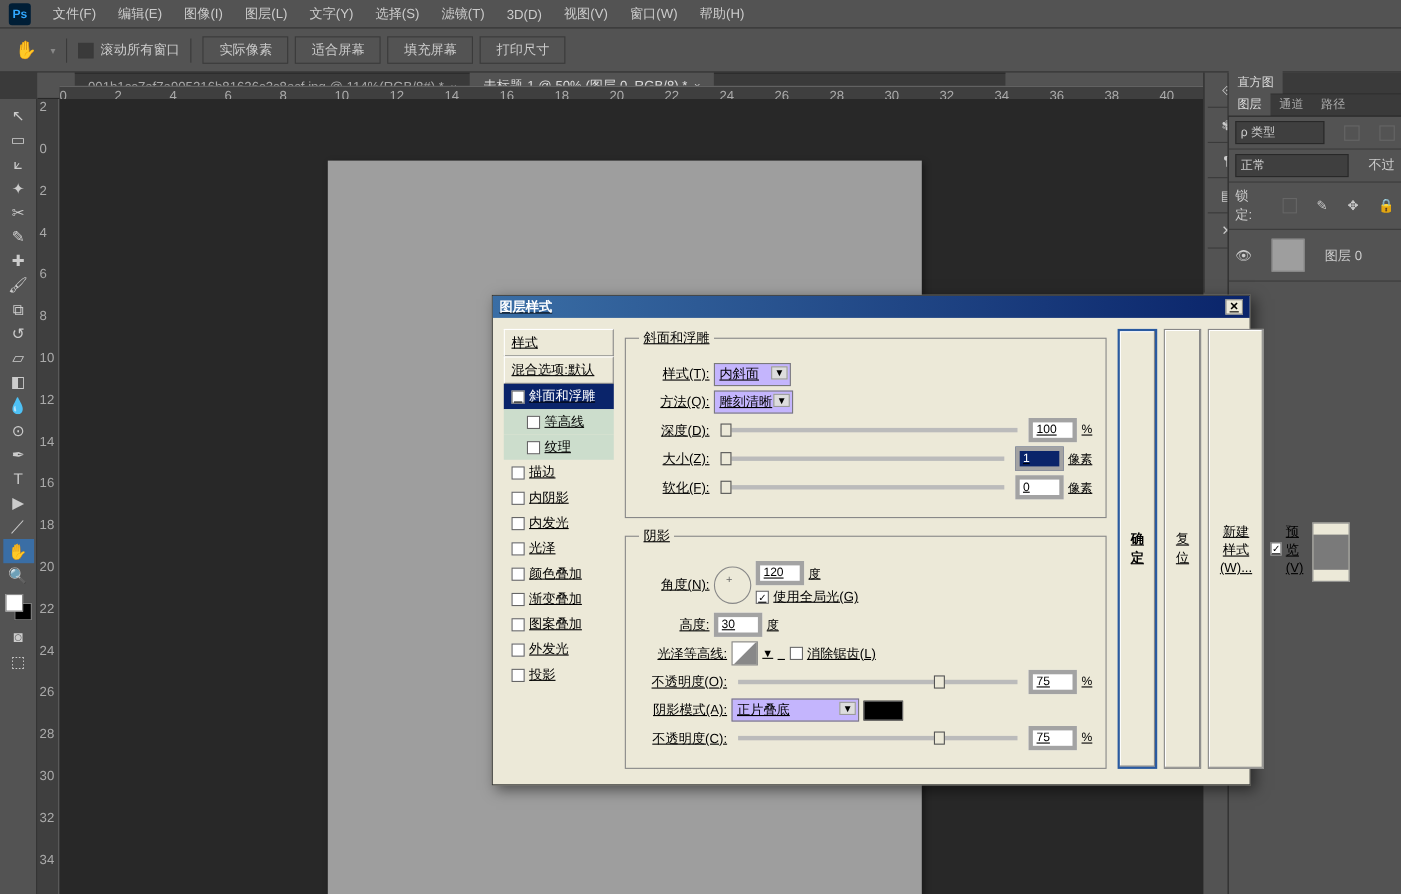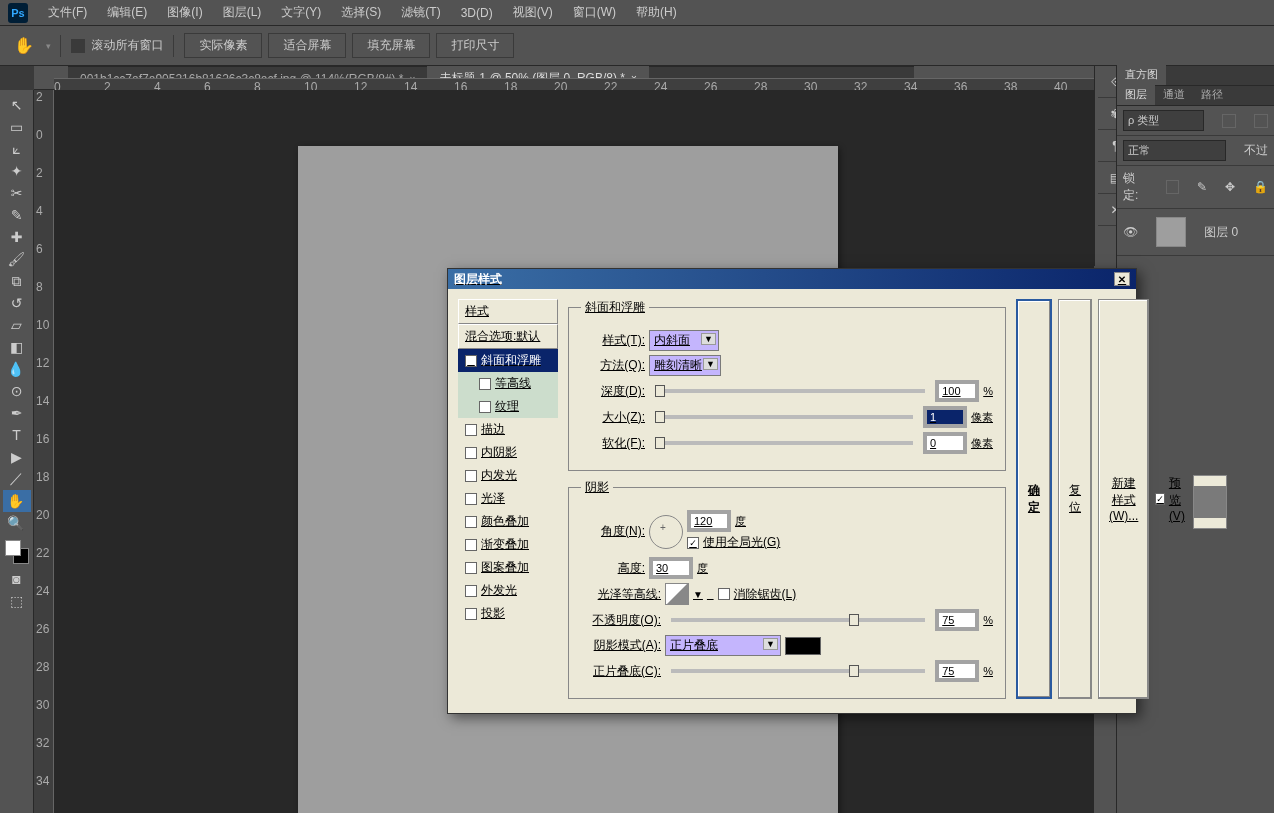--- a/index.html
+++ b/index.html
@@ -378,21 +378,21 @@
             </div>
             <input class="ninput" value="75" style="">
             <span class="unit">%</span>
           </div>
         <div class="frow">
             <span class="flabel" style="width:80px">阴影模式(A):</span>
             <span class="select" style="min-width:116px">正片叠底</span>
             <span class="color-sw" style="background:#000"></span>
           </div>
         <div class="frow">
-            <span class="flabel" style="width:80px">正片叠底(C):</span>
+            <span class="flabel" style="width:80px">不透明度(C):</span>
             <div class="slider">
               <div class="thumb" style="left:70%"></div>
             </div>
             <input class="ninput" value="75" style="">
             <span class="unit">%</span>
           </div>
       </fieldset>
     </div>
 
     <div class="right-col">

